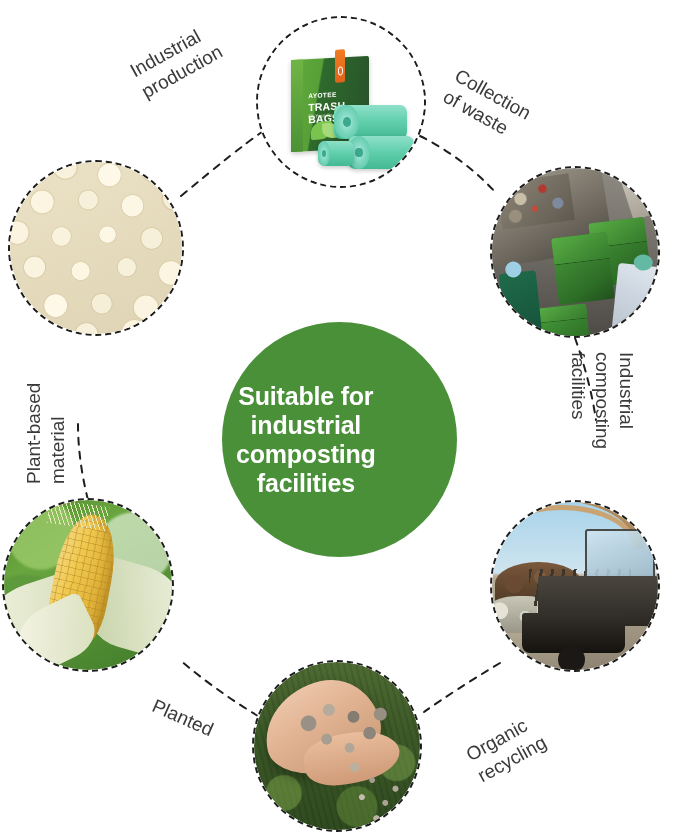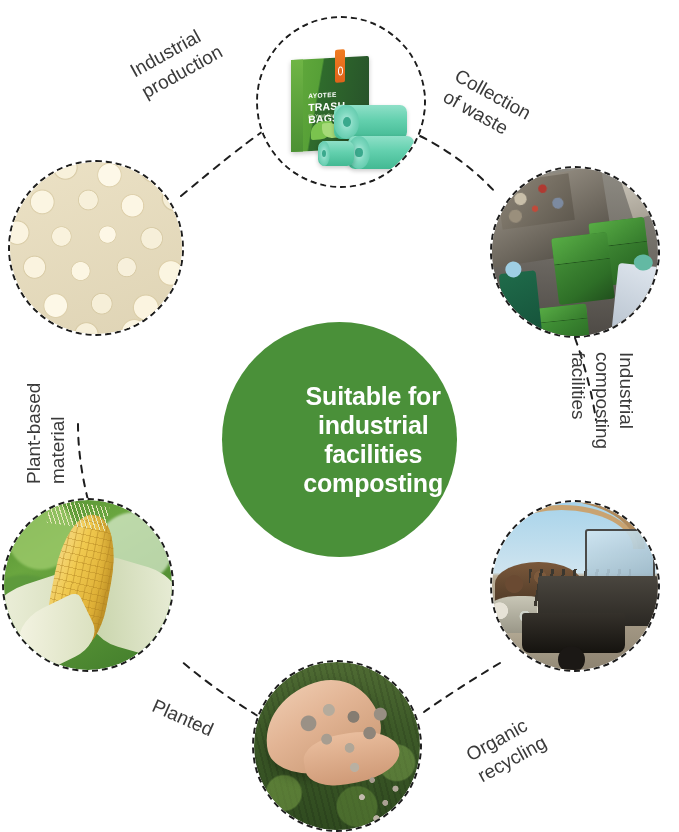--- a/index.html
+++ b/index.html
@@ -23,21 +23,21 @@
     box-sizing:border-box;
   }
   .node .art{position:absolute;inset:0;border-radius:50%;overflow:hidden;}
 
   
   .hub{
     position:absolute;
     left:222px;top:322px;width:235px;height:235px;
     border-radius:50%;
     background:#4a9039;
-    display:flex;align-items:center;justify-content:flex-end;
+    display:flex;align-items:center;justify-content:flex-start;
     text-align:center;
   }
   .hub-text{
     color:#ffffff;font-weight:bold;font-size:25px;line-height:1.16;
     letter-spacing:-0.2px;padding:0 14px;
   }
 
   
   .label{
     position:absolute;
@@ -355,22 +355,22 @@
   <div class="node" id="node-pellets" style="left:8px;top:160px;width:176px;height:176px;">
     <div class="art art-pellets">
       <div class="p-grid"></div>
     </div>
   </div>
 
   <div class="hub">
     <div class="hub-text">
       <div>Suitable for</div>
       <div>industrial</div>
+      <div>composting</div>
       <div>facilities</div>
-      <div>composting</div>
     </div>
   </div>
 
   <div class="label" id="lbl-industrial-production">Industrial
 production</div>
   <div class="label" id="lbl-collection-of-waste">Collection
 of waste</div>
   <div class="label" id="lbl-industrial-composting">Industrial
 composting
 facilities</div>

